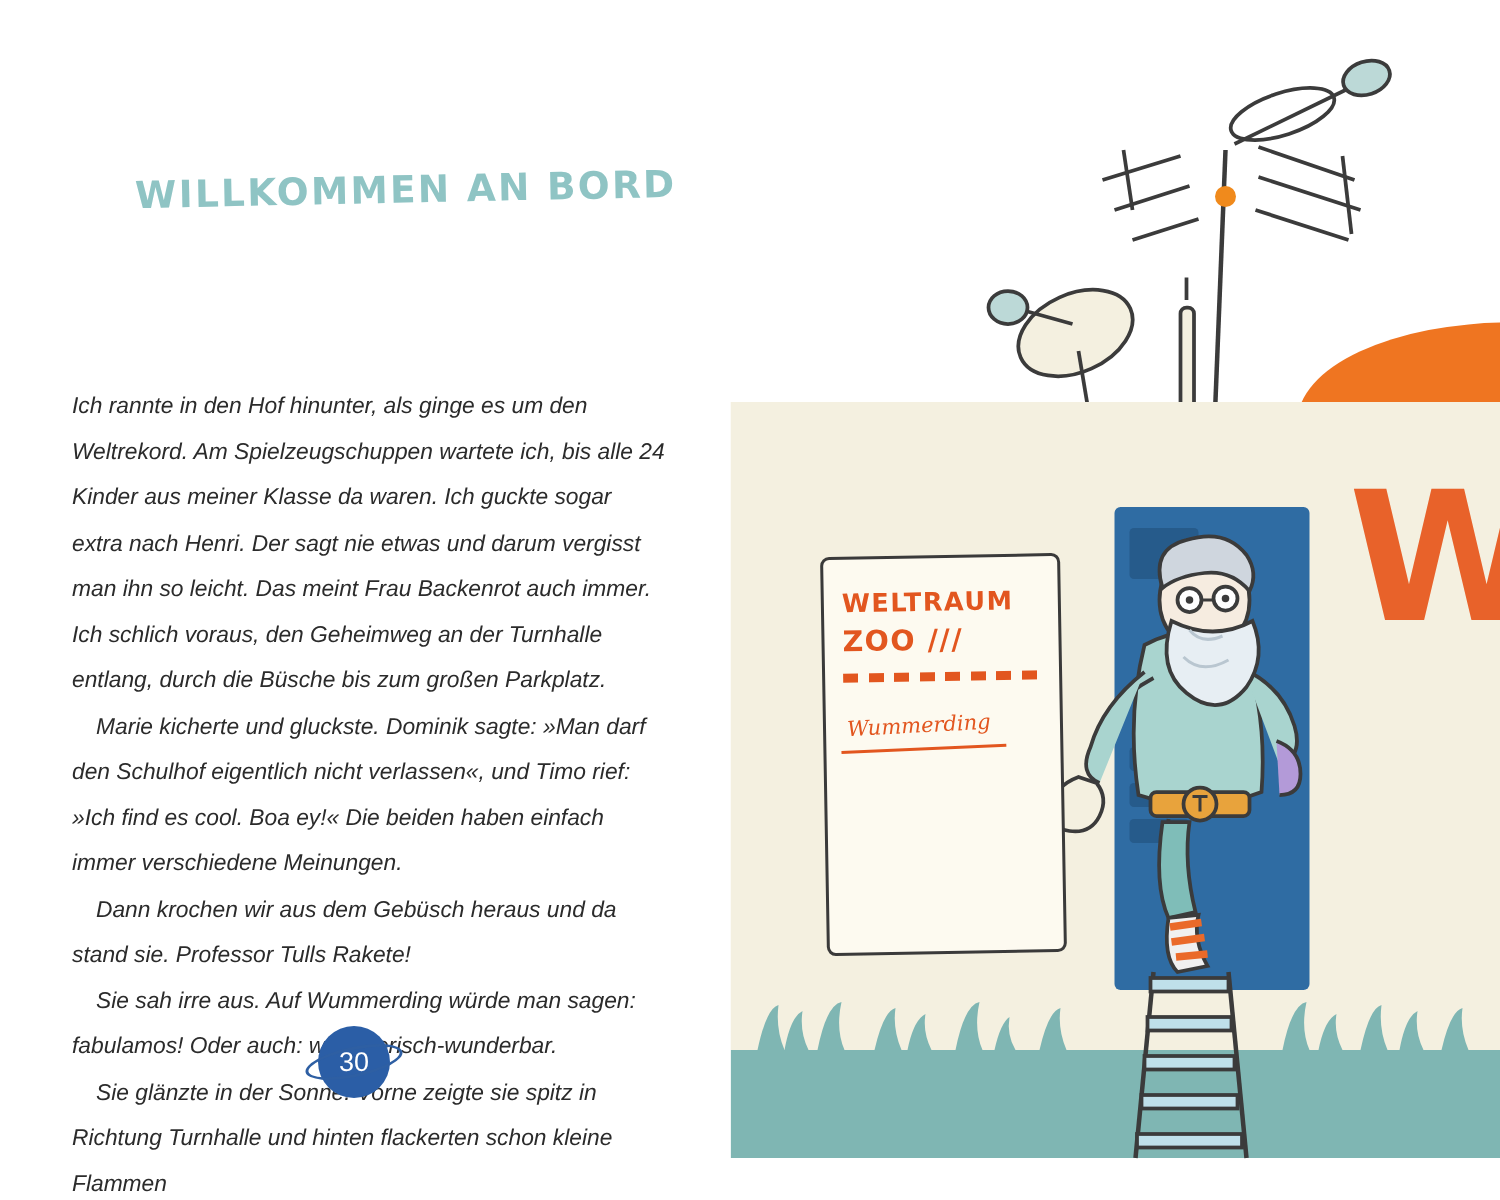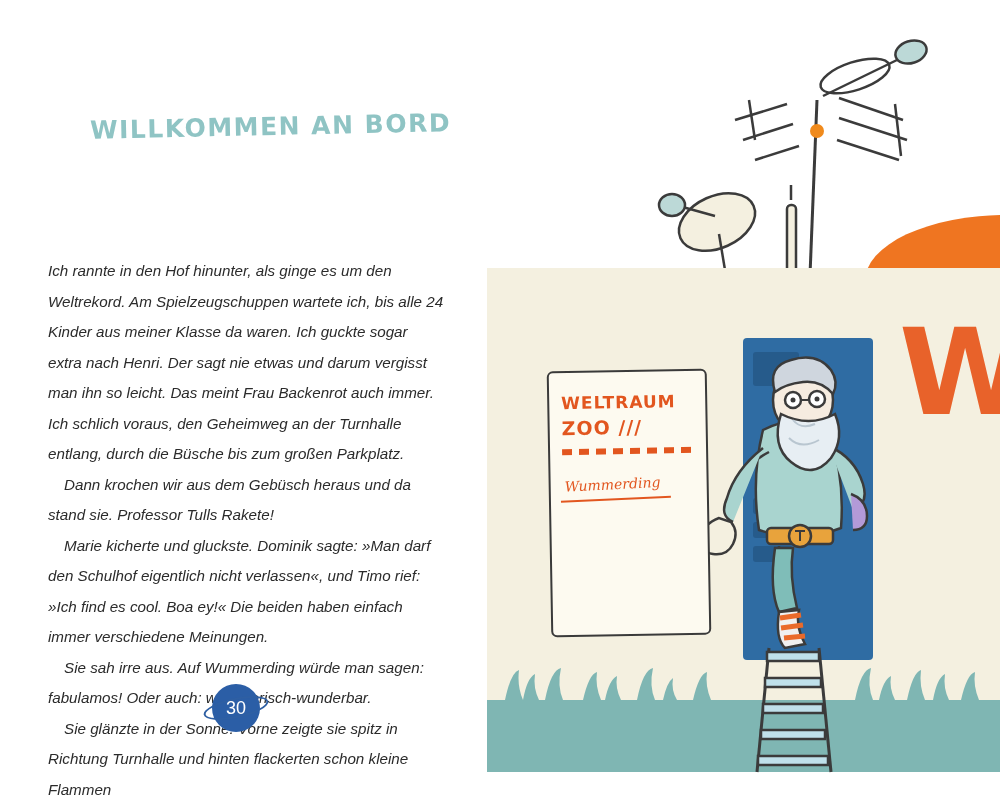--- a/index.html
+++ b/index.html
@@ -232,22 +232,22 @@
 <body>
 
 <div class="page">
 
   <div class="text-page">
 
     <div class="chapter-title">Willkommen an Bord</div>
 
     <div class="body-text">
       <p>Ich rannte in den Hof hinunter, als ginge es um den Weltrekord. Am Spielzeugschuppen wartete ich, bis alle 24 Kinder aus meiner Klasse da waren. Ich guckte sogar extra nach Henri. Der sagt nie etwas und darum vergisst man ihn so leicht. Das meint Frau Backenrot auch immer. Ich schlich voraus, den Geheimweg an der Turnhalle entlang, durch die Büsche bis zum großen Parkplatz.</p>
+      <p class="indent">Marie kicherte und gluckste. Dominik sagte: »Man darf den Schulhof eigentlich nicht verlassen«, und Timo rief: »Ich find es cool. Boa ey!« Die beiden haben einfach immer verschiedene Meinungen.</p>
       <p class="indent">Dann krochen wir aus dem Gebüsch heraus und da stand sie. Professor Tulls Rakete!</p>
-      <p class="indent">Marie kicherte und gluckste. Dominik sagte: »Man darf den Schulhof eigentlich nicht verlassen«, und Timo rief: »Ich find es cool. Boa ey!« Die beiden haben einfach immer verschiedene Meinungen.</p>
       <p class="indent">Sie sah irre aus. Auf Wummerding würde man sagen: fabulamos! Oder auch: wummerisch-wunderbar.</p>
       <p class="indent">Sie glänzte in der Sonne. Vorne zeigte sie spitz in Richtung Turnhalle und hinten flackerten schon kleine Flammen</p>
     </div>
 
     <div class="page-number-badge">
       <div class="disc"></div>
       <div class="ring"></div>
       <div class="num">30</div>
     </div>
 

